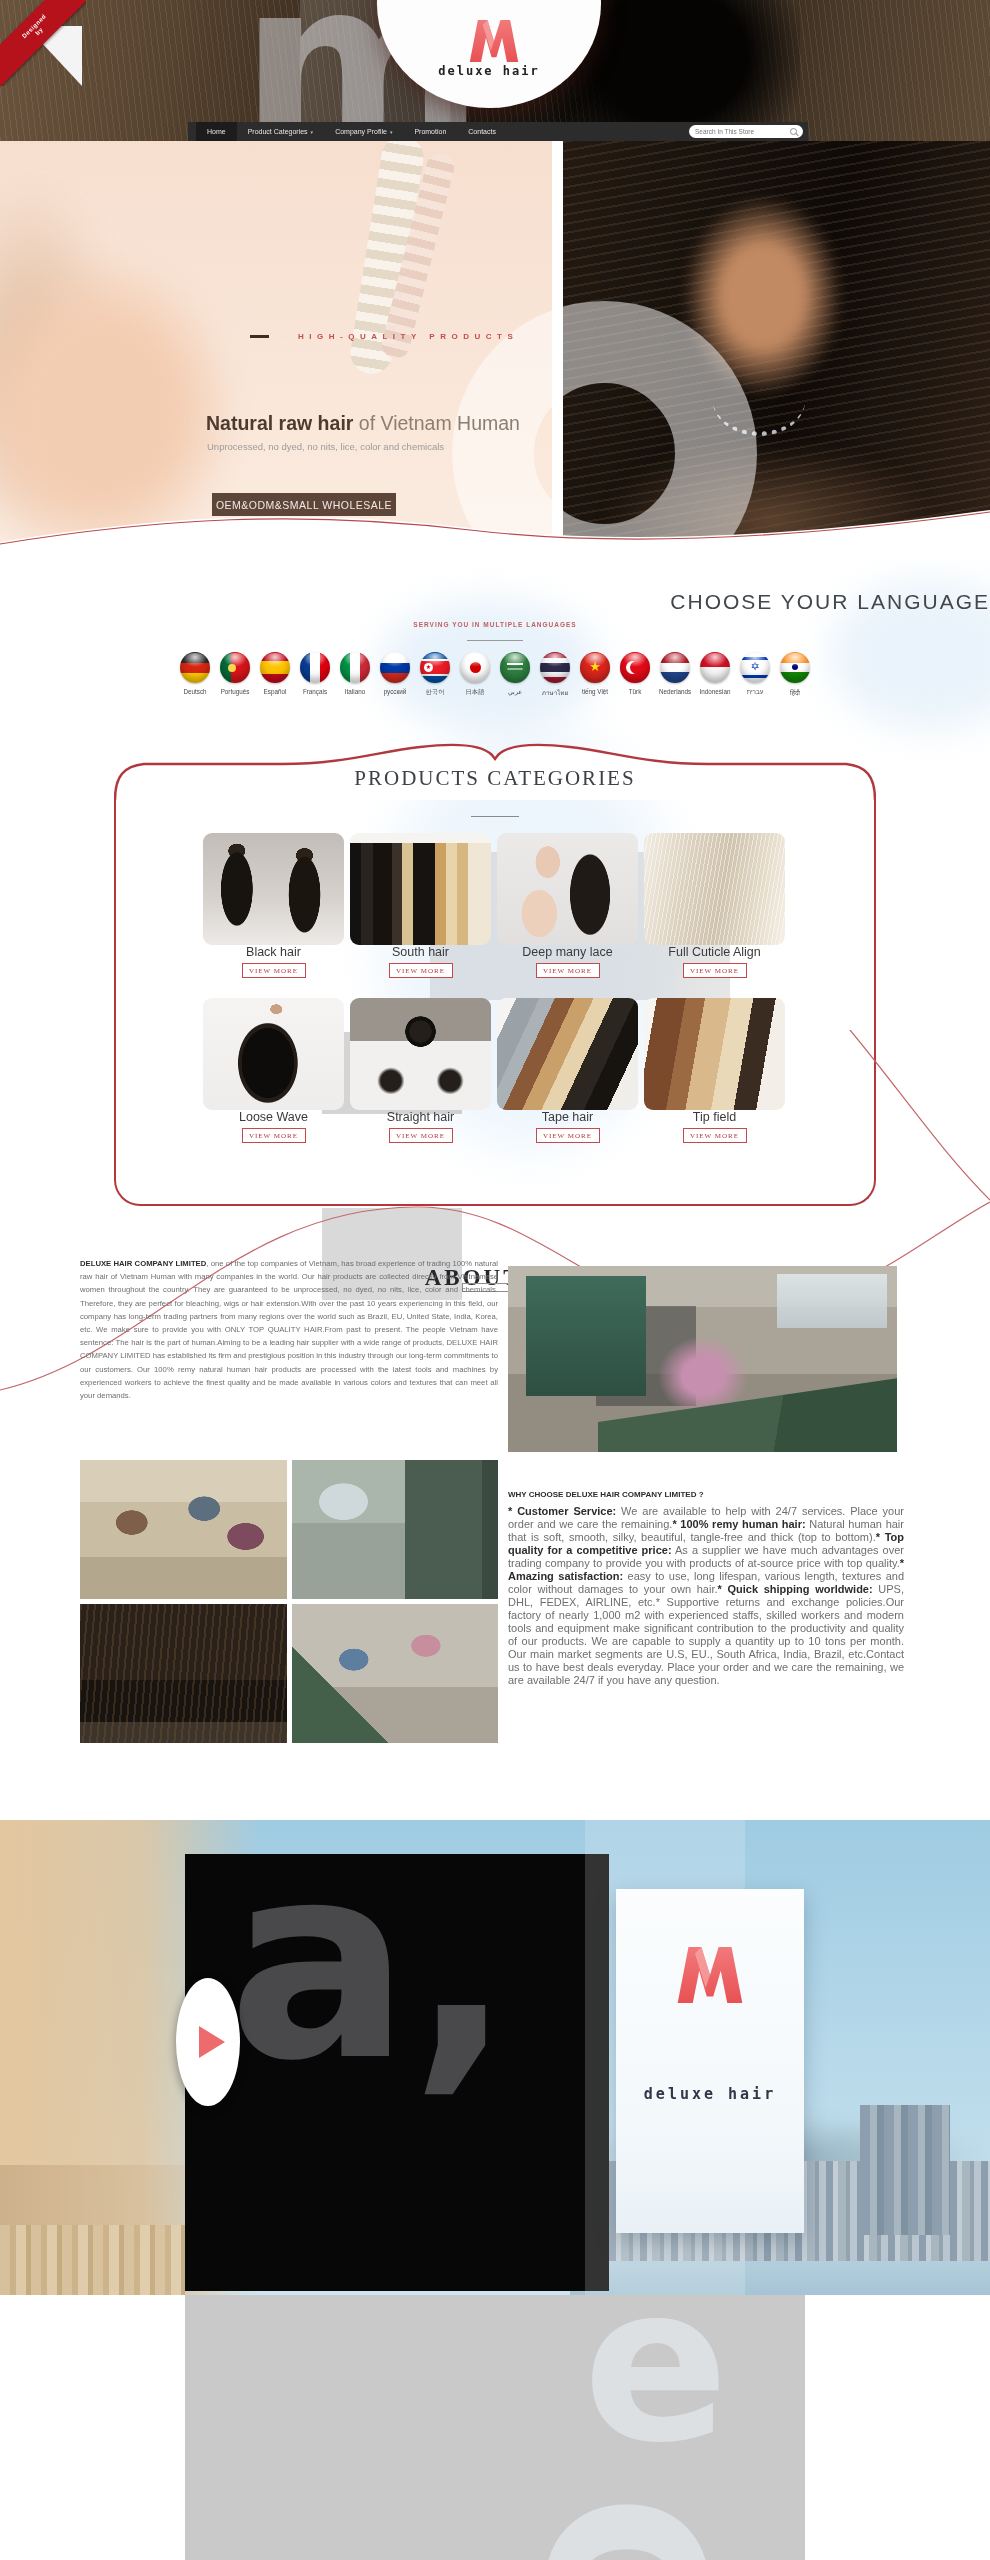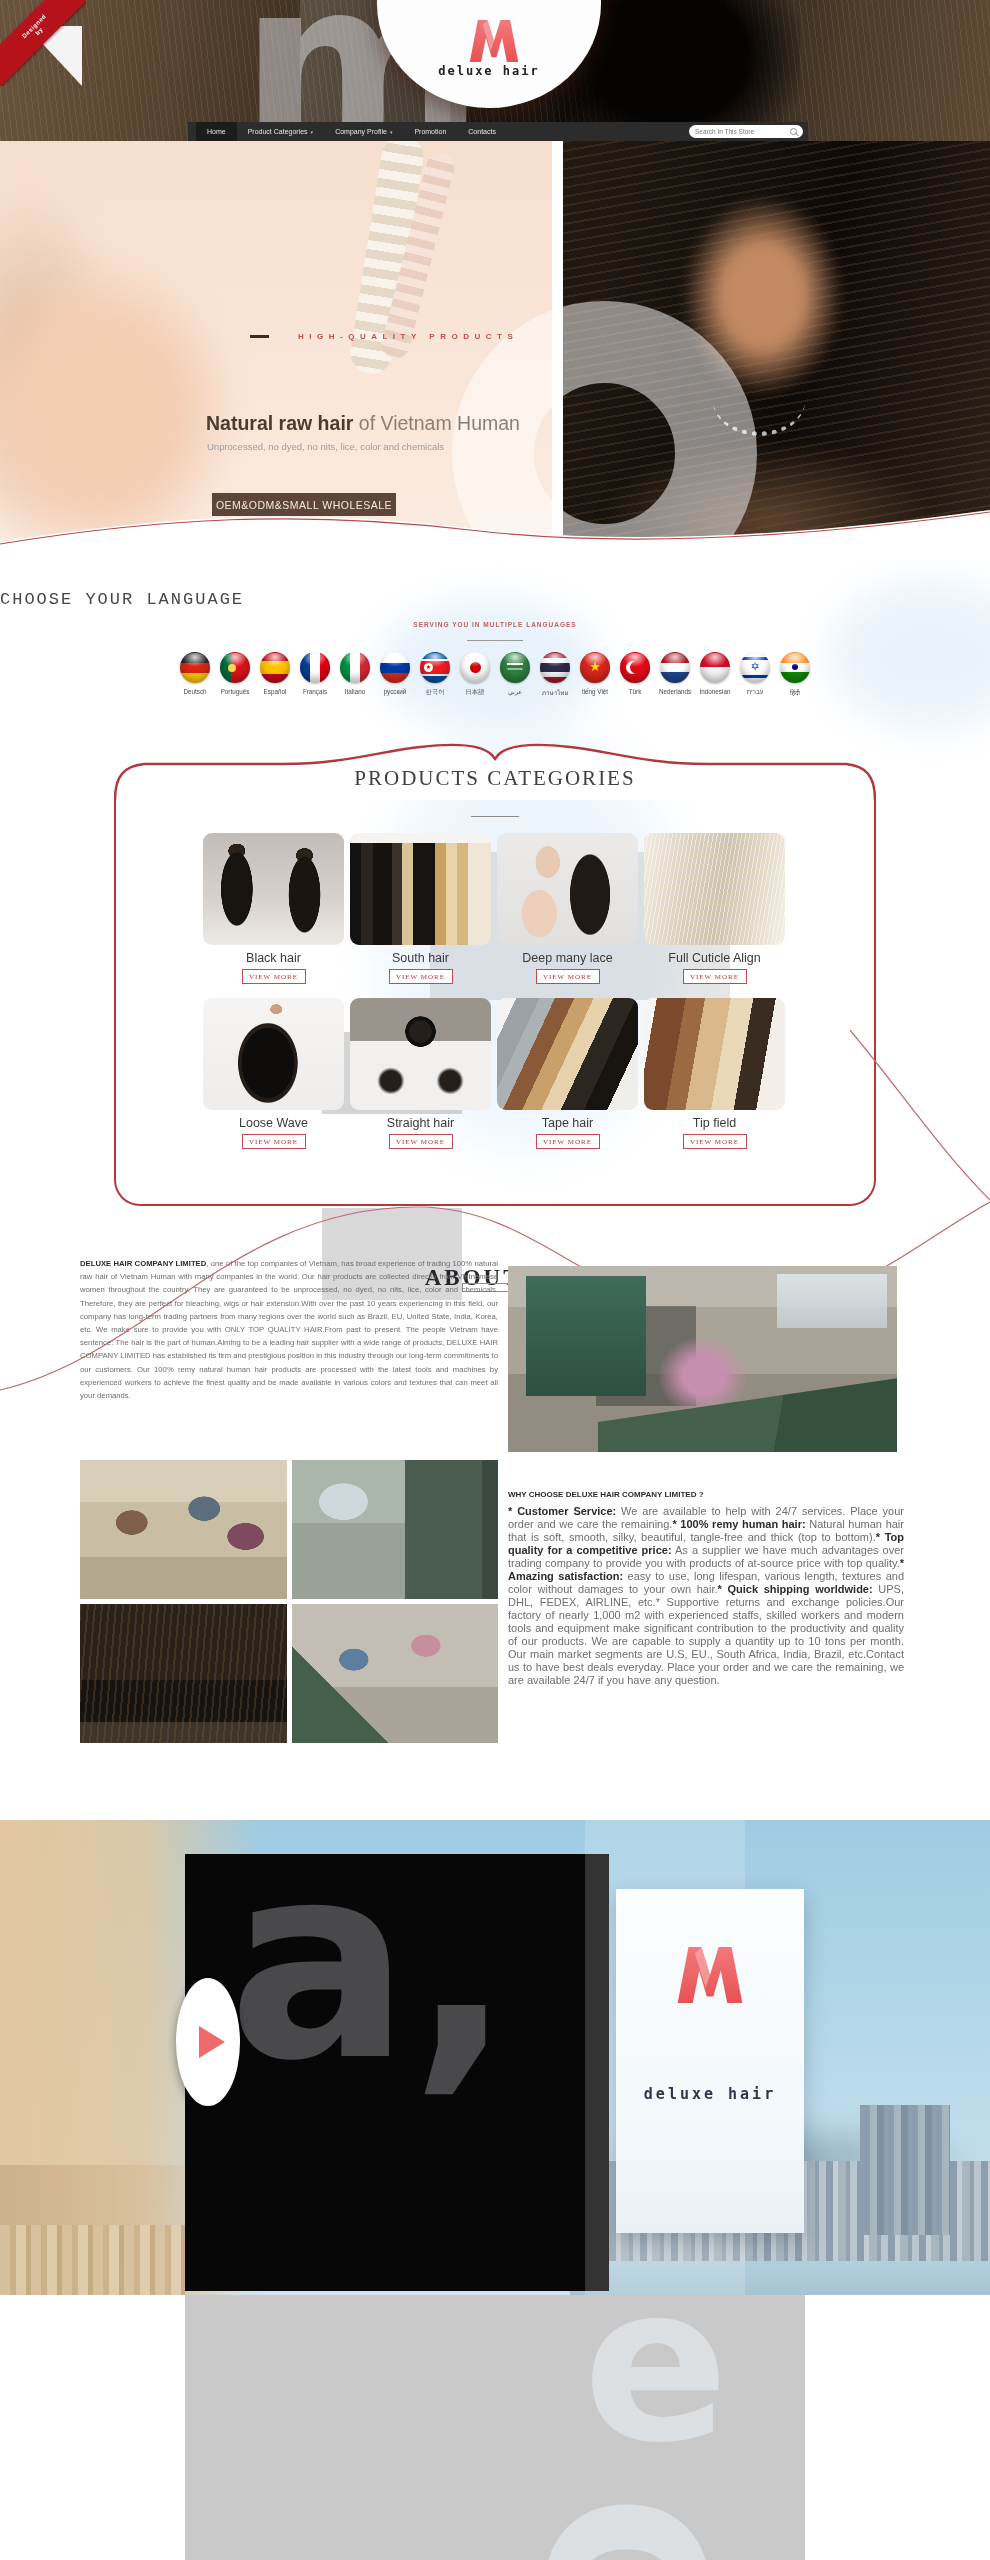--- a/index.html
+++ b/index.html
@@ -93,22 +93,22 @@
     color:#f2e9e2; font-size:10.5px; letter-spacing:0.5px; display:flex; align-items:center;
     justify-content:center; cursor:pointer; }
   .hero-marks { left:210px; top:388px; display:flex; flex-direction:column; gap:12px;
     font-size:8px; color:#c0504d; font-weight:bold; }
   .hero-wave { left:0; top:357px; width:990px; height:62px; z-index:6; }
 
   
   .lang-blob { border-radius:50%; filter:blur(18px); }
   .lb1 { left:380px; top:600px; width:220px; height:130px; background:rgba(203,226,246,0.45); }
   .lb2 { left:830px; top:580px; width:200px; height:150px; background:rgba(203,226,246,0.4); }
-  .lang-title { left:0; top:590px; width:990px; text-align:left;
-    font-family:Liberation Mono, monospace; font-size:17px; letter-spacing:2px; color:#43474c; }
+  .lang-title { left:0; top:590px; width:990px; text-align:right;
+    font-family:Liberation Sans, sans-serif; font-size:21px; letter-spacing:2px; color:#43474c; }
   .lang-sub { left:0; top:621px; width:990px; text-align:center; font-size:6.5px;
     letter-spacing:1px; color:#c2605e; font-weight:bold; }
   .lang-line { left:467px; top:640px; width:56px; height:1px; background:#9a9a9a; }
   .flags-row { left:0; top:652px; width:990px; display:flex; justify-content:center; gap:8px; }
   .flag-item { width:32px; text-align:center; cursor:pointer; }
   .flag { width:30px; height:31px; border-radius:50%; margin:0 auto; position:relative; overflow:hidden;
     box-shadow:inset 0 -5px 7px rgba(0,0,0,0.28), 0 1px 2px rgba(0,0,0,0.25); }
   .flag::before { content:""; position:absolute; left:10%; top:4%; width:80%; height:46%;
     border-radius:50%; background:radial-gradient(ellipse at 50% 30%, rgba(255,255,255,0.8), rgba(255,255,255,0) 70%); z-index:2; }
   .flag-label { margin-top:5px; font-size:6.3px; color:#4a4a4a; white-space:nowrap; }
@@ -152,21 +152,21 @@
   .frame-body { left:114px; top:799px; width:762px; height:407px;
     border-left:2.5px solid #b2383e; border-right:2.5px solid #b2383e; border-bottom:2.5px solid #b2383e;
     border-radius:0 0 26px 26px; }
   .prod-title { left:0; top:766px; width:990px; text-align:center; font-family:"Liberation Serif",serif;
     font-size:21px; letter-spacing:2px; color:#3d4146; z-index:4; }
   .prod-line { left:471px; top:816px; width:48px; height:1px; background:#8a8a8a; }
   .cards-row { left:203px; display:flex; gap:6px; z-index:3; }
   .row1 { top:833px; } .row2 { top:998px; }
   .card { width:141px; }
   .card-img { width:141px; height:112px; border-radius:9px; }
-  .card-label { text-align:center; font-size:12.5px; color:#3a3a3a; margin-top:6px; }
+  .card-label { text-align:center; font-size:12.5px; color:#3a3a3a; }
   .vm-btn { margin:4px auto 0; width:64px; height:15px; border:1px solid #c4494d; background:#fff;
     color:#b23a3f; font-family:"Liberation Serif",serif; font-size:7px; letter-spacing:1px;
     display:flex; align-items:center; justify-content:center; cursor:pointer; }
   .img--black-hair { background:
     radial-gradient(26px 60px at 24% 50%, #17130f 0 60%, rgba(23,19,15,0) 62%),
     radial-gradient(26px 62px at 72% 55%, #1a150f 0 60%, rgba(26,21,15,0) 62%),
     radial-gradient(14px 12px at 24% 16%, #2a2118 0 60%, rgba(42,33,24,0) 62%),
     radial-gradient(14px 12px at 72% 20%, #2a2118 0 60%, rgba(42,33,24,0) 62%),
     linear-gradient(180deg,#c3bdb9 0%,#d8d2cd 60%,#eceae7 100%); }
   .img--body-hair { background:

